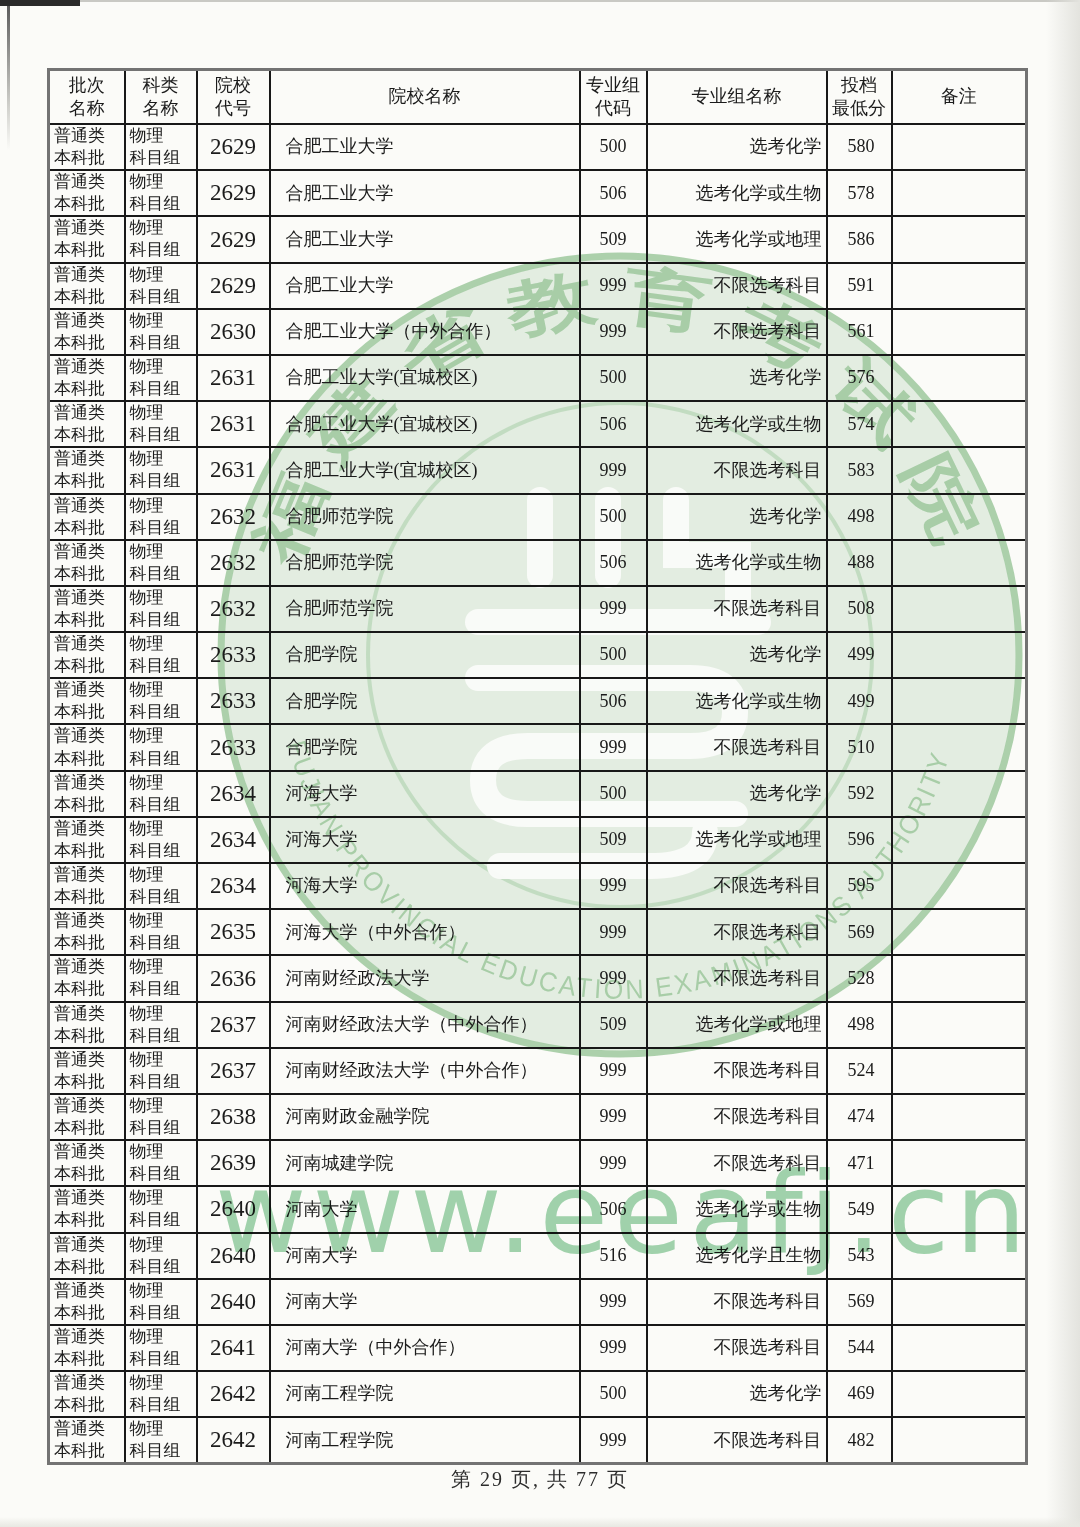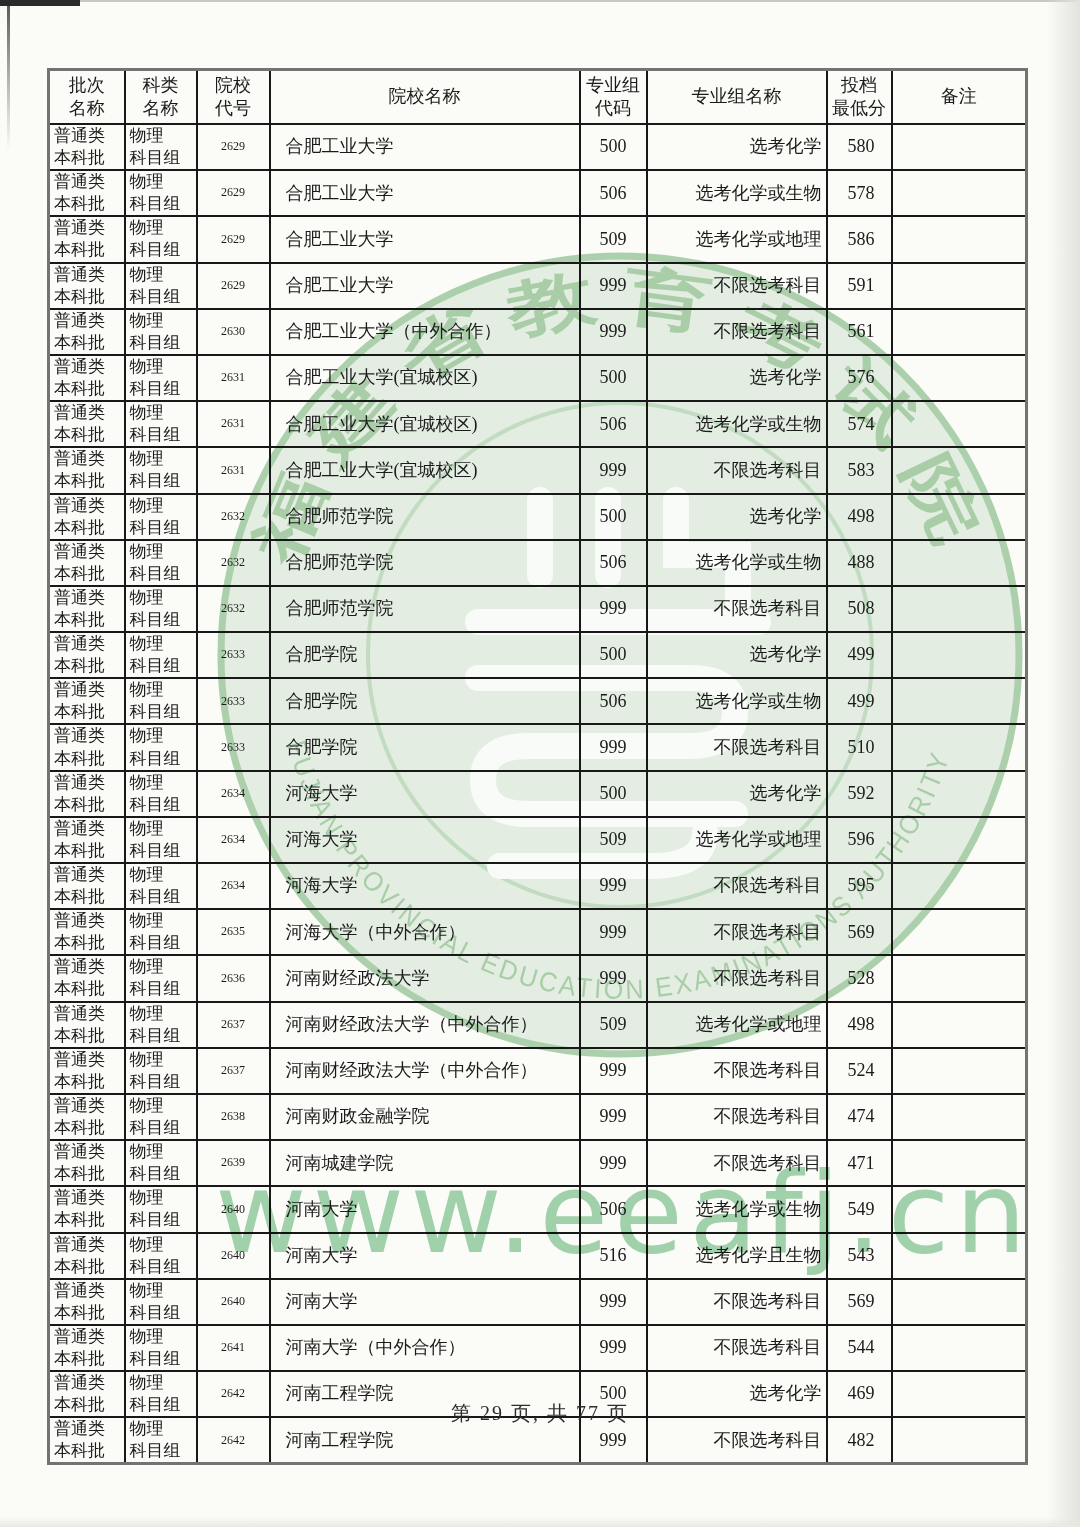--- a/index.html
+++ b/index.html
@@ -45,30 +45,30 @@
     overflow:hidden;
     background:transparent;
   }
   .score-table thead th{
     height:52px;text-align:center;vertical-align:middle;
     white-space:pre-line;font-weight:normal;font-size:18px;
   }
   .score-table tbody td{height:43px;vertical-align:middle;}
   .score-table{border:3px solid #737373;}
   td.c-batch,td.c-subject{text-align:left;white-space:pre-line;font-size:17px;}
-  td.c-code{text-align:center;font-size:12px;}
+  td.c-code{text-align:center;font-size:23px;}
   td.c-school{text-align:left;padding-left:15px;}
   td.c-gcode{text-align:center;}
   td.c-gname{text-align:right;padding-left:9px;}
   td.c-score{text-align:right;padding-right:16px;}
   td.c-note{text-align:left;}
 
   
   .footer{
-    position:absolute;left:0;top:1400px;width:1080px;z-index:2;
+    position:absolute;left:0;top:1466px;width:1080px;z-index:2;
     text-align:center;font-size:20px;color:#2c2c2c;letter-spacing:2px;
   }
 </style>
 </head>
 <body>
 
 <div class="page">
 
   <svg class="seal" width="1080" height="1527" viewBox="0 0 1080 1527">
     <defs>

